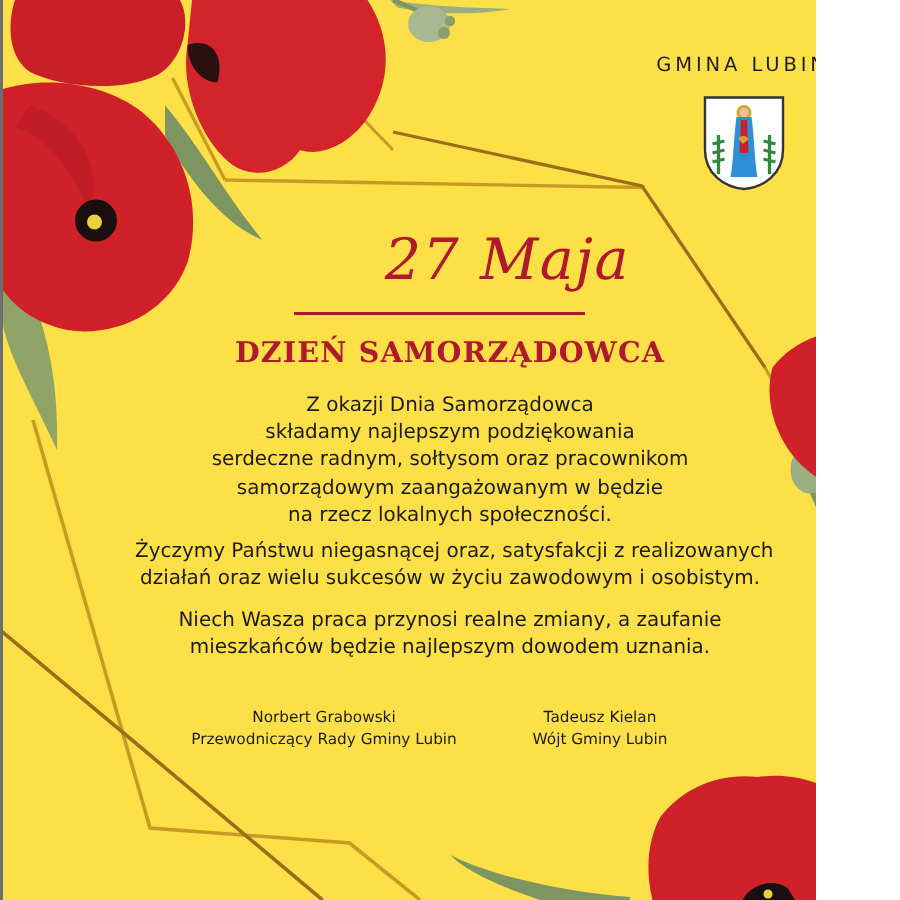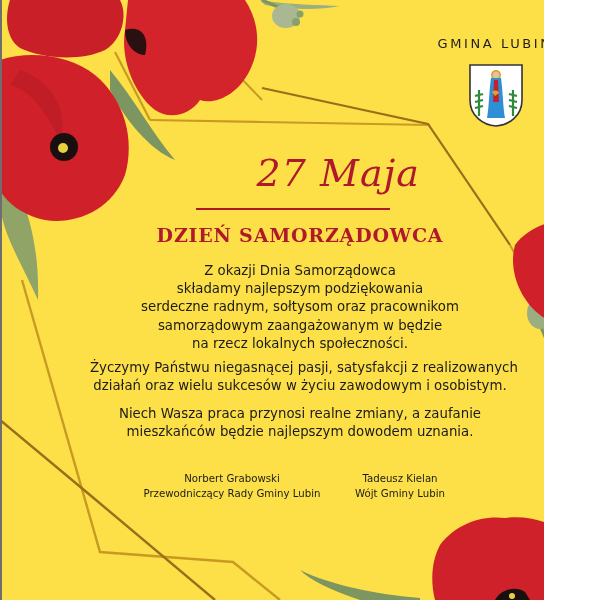--- a/index.html
+++ b/index.html
@@ -12,21 +12,21 @@
   .title-script { position: absolute; left: 180px; top: 150px; width: 240px; text-align: right; font-family: "DejaVu Serif", serif; font-style: italic; font-size: 38px; color: #b0182c; letter-spacing: 1px; line-height: 46px; }
   .title-rule { position: absolute; left: 196px; top: 208px; width: 194px; height: 2px; background: #b0182c; }
   .subtitle { position: absolute; left: 120px; top: 224px; width: 360px; text-align: center; font-family: "DejaVu Serif", serif; font-weight: bold; font-size: 19px; color: #b0182c; letter-spacing: 0.8px; }
   .para { position: absolute; left: 100px; width: 400px; text-align: center; font-family: "DejaVu Sans", sans-serif; font-size: 13.3px; line-height: 18.2px; color: #1b1b1b; }
   .p1 { top: 262px; }
   .p2 { top: 359px; left: 90px; width: 420px; }
   .p3 { top: 405px; }
   .para span { display: block; white-space: nowrap; }
   .sig { position: absolute; top: 472px; text-align: center; font-family: "DejaVu Sans", sans-serif; font-size: 10.2px; line-height: 14.5px; color: #1b1b1b; }
   .sig span { display: block; white-space: nowrap; }
-  .sig1 { left: 132px; width: 200px; }
+  .sig1 { left: 116px; width: 200px; }
   .sig2 { left: 335px; width: 130px; }
 </style>
 </head>
 <body>
 
 <div class="canvas">
 
   <svg class="deco" viewBox="0 0 600 600">
 
     <g fill="none" stroke-linejoin="miter">
@@ -109,21 +109,21 @@
 
   <div class="para p1">
     <span>Z okazji Dnia Samorządowca</span>
     <span>składamy najlepszym podziękowania</span>
     <span>serdeczne radnym, sołtysom oraz pracownikom</span>
     <span>samorządowym zaangażowanym w będzie</span>
     <span>na rzecz lokalnych społeczności.</span>
   </div>
 
   <div class="para p2">
-    <span>Życzymy Państwu niegasnącej pasji, satysfakcji z realizowanych</span>
+    <span>Życzymy Państwu niegasnącej oraz, satysfakcji z realizowanych</span>
     <span>działań oraz wielu sukcesów w życiu zawodowym i osobistym.</span>
   </div>
 
   <div class="para p3">
     <span>Niech Wasza praca przynosi realne zmiany, a zaufanie</span>
     <span>mieszkańców będzie najlepszym dowodem uznania.</span>
   </div>
 
   <div class="sig sig1">
     <span>Norbert Grabowski</span>

